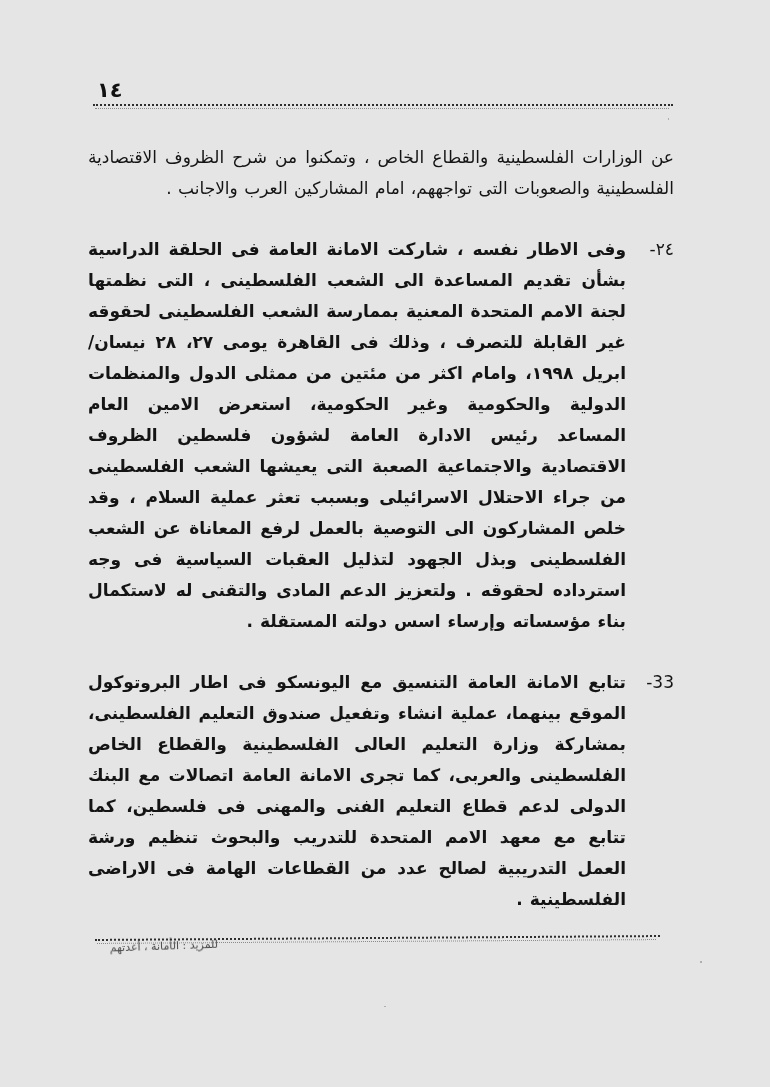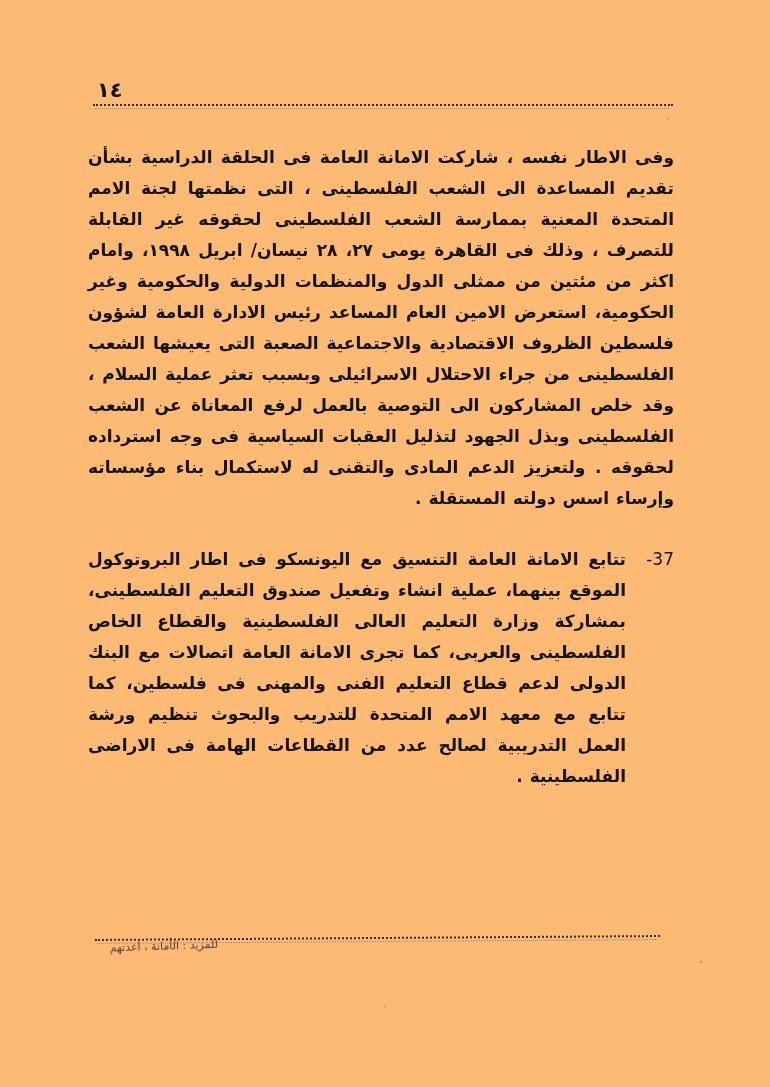--- a/index.html
+++ b/index.html
@@ -10,21 +10,21 @@
     width: 770px;
     height: 1087px;
     position: relative;
     overflow: hidden;
     background: #fdfdfc;
     font-family: "DejaVu Sans", sans-serif;
   }
   .page {
     position: absolute;
     inset: 0;
-    background: #fdba74;
+    background: #e5e5e5;
     color: #161616;
   }
   .page-number {
     position: absolute;
     left: 97px;
     top: 78px;
     font-size: 21px;
     font-weight: bold;
     color: #111;
   }
@@ -108,27 +108,29 @@
 <body>
 
 <div class="page">
 
   <div class="page-number">١٤</div>
 
   <div class="rule rule-top"></div>
 
   <div class="content">
 
+    <p class="intro">عن الوزارات الفلسطينية والقطاع الخاص ، وتمكنوا من شرح الظروف الاقتصادية الفلسطينية والصعوبات التى تواجههم، امام المشاركين العرب والاجانب .</p>
 
     <div class="item">
+      <div class="item-number">٢٤-</div>
       <div class="item-text">وفى الاطار نفسه ، شاركت الامانة العامة فى الحلقة الدراسية بشأن تقديم المساعدة الى الشعب الفلسطينى ، التى نظمتها لجنة الامم المتحدة المعنية بممارسة الشعب الفلسطينى لحقوقه غير القابلة للتصرف ، وذلك فى القاهرة يومى ٢٧، ٢٨ نيسان/ ابريل ١٩٩٨، وامام اكثر من مئتين من ممثلى الدول والمنظمات الدولية والحكومية وغير الحكومية، استعرض الامين العام المساعد رئيس الادارة العامة لشؤون فلسطين الظروف الاقتصادية والاجتماعية الصعبة التى يعيشها الشعب الفلسطينى من جراء الاحتلال الاسرائيلى وبسبب تعثر عملية السلام ، وقد خلص المشاركون الى التوصية بالعمل لرفع المعاناة عن الشعب الفلسطينى وبذل الجهود لتذليل العقبات السياسية فى وجه استرداده لحقوقه . ولتعزيز الدعم المادى والتقنى له لاستكمال بناء مؤسساته وإرساء اسس دولته المستقلة .</div>
     </div>
 
     <div class="item">
-      <div class="item-number">37-</div>
+      <div class="item-number">33-</div>
       <div class="item-text">تتابع الامانة العامة التنسيق مع اليونسكو فى اطار البروتوكول الموقع بينهما، عملية انشاء وتفعيل صندوق التعليم الفلسطينى، بمشاركة وزارة التعليم العالى الفلسطينية والقطاع الخاص الفلسطينى والعربى، كما تجرى الامانة العامة اتصالات مع البنك الدولى لدعم قطاع التعليم الفنى والمهنى فى فلسطين، كما تتابع مع معهد الامم المتحدة للتدريب والبحوث تنظيم ورشة العمل التدريبية لصالح عدد من القطاعات الهامة فى الاراضى الفلسطينية .</div>
     </div>
 
   </div>
 
   <div class="rule rule-bottom"></div>
 
   <div class="handwritten-note">للمزيد : الأمانة ، أعدتهم</div>
 
   <div class="speck speck-1"></div>

